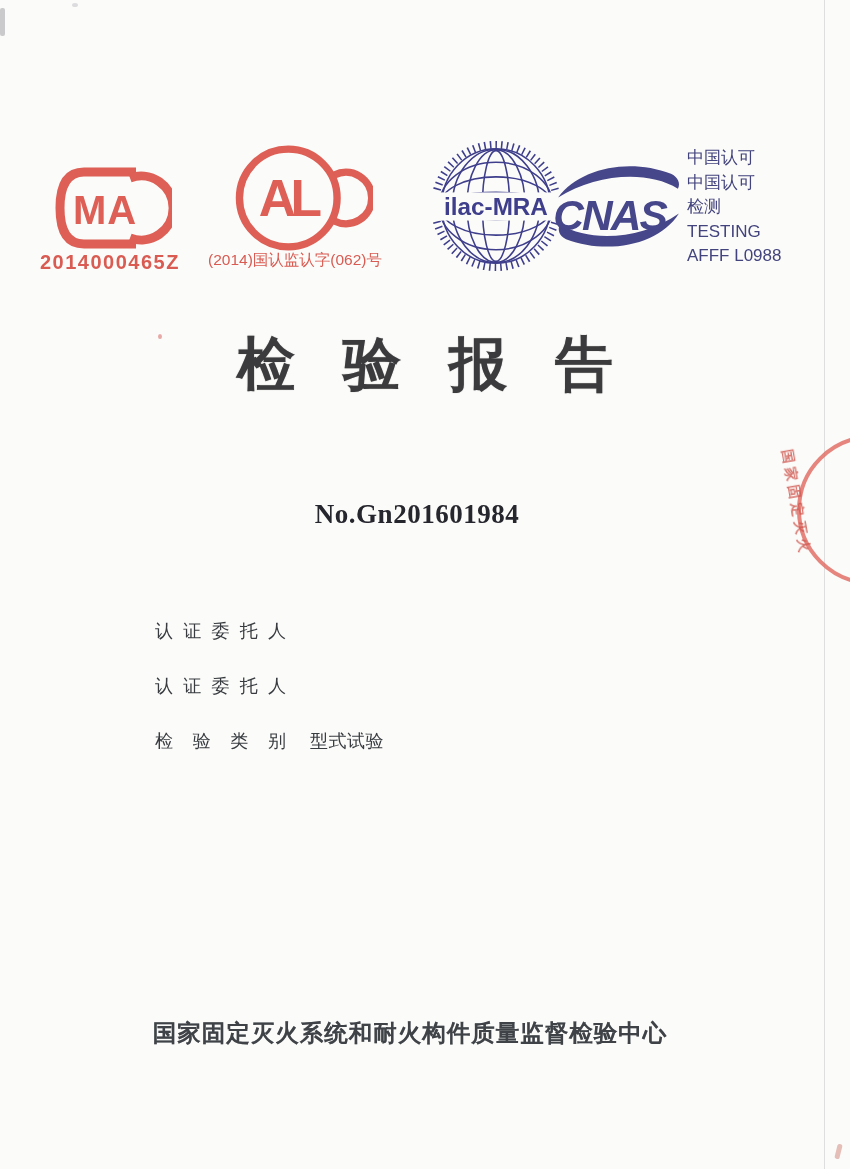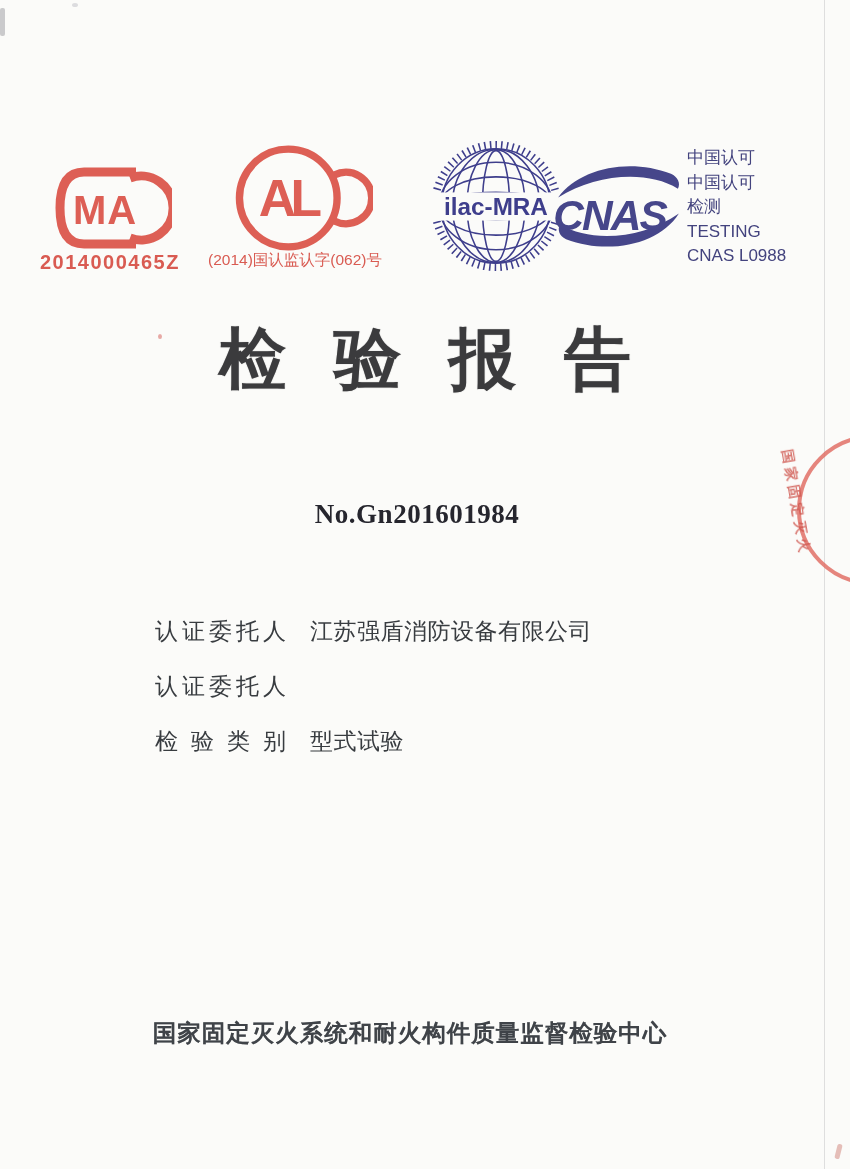--- a/index.html
+++ b/index.html
@@ -29,36 +29,36 @@
   .ilac-svg{position:absolute;left:428px;top:138px;}
   .cnas-svg{position:absolute;left:552px;top:158px;}
   .cnas-text{
     position:absolute;left:687px;top:146px;
     color:#43437e;font-size:17px;line-height:24.5px;font-weight:500;
   }
   .cnas-text div{white-space:nowrap;}
 
   
   .doc-title{
-    position:absolute;left:0;top:314px;width:100%;margin:0;
-    text-align:center;font-size:67px;font-weight:800;color:#3b3b3d;
+    position:absolute;left:0;top:326px;width:100%;margin:0;
+    text-align:center;font-size:58px;font-weight:800;color:#3b3b3d;
     text-shadow:0 0 1px rgba(40,40,45,.45);
   }
   .doc-title span{letter-spacing:48px;margin-right:-48px;}
 
   
   .report-no{
     position:absolute;left:0;top:499px;width:100%;text-align:center;
     font-family:"Liberation Serif",serif;font-weight:700;font-size:27px;
     color:#26262e;letter-spacing:.5px;transform:translateX(-8px);
   }
 
   
   .fields{position:absolute;left:155px;top:614px;}
-  .frow{display:flex;margin-bottom:21px;line-height:34px;font-size:23px;color:#383c40;}
+  .frow{display:flex;margin-bottom:21px;line-height:34px;font-size:18px;color:#383c40;}
   .flabel{
     display:inline-block;width:131px;text-align:justify;text-align-last:justify;
     margin-right:24px;flex:none;font-weight:500;
   }
   .fvalue{white-space:nowrap;font-weight:500;letter-spacing:.5px;}
 
   
   .footer-org{
     position:absolute;left:0;top:1017px;width:100%;text-align:center;
     font-size:23.5px;font-weight:700;letter-spacing:1px;color:#3f4348;
@@ -118,31 +118,30 @@
     <path d="M6 40 C 28 10, 78 0, 120 16 C 127 19, 130 26, 127 31 C 96 12, 44 16, 6 40 Z" fill="#46468a"></path>
     <path d="M128 56 C 108 88, 56 98, 14 82 C 7 79, 5 72, 8 67 C 39 86, 91 82, 128 56 Z" fill="#46468a"></path>
     <text x="1" y="73" font-size="43" font-weight="900" font-style="italic" fill="#46468a" letter-spacing="-2">CNAS</text>
   </svg>
 
   <div class="cnas-text">
     <div>中国认可</div>
     <div>中国认可</div>
     <div>检测</div>
     <div>TESTING</div>
-    <div>CNAS L0988</div>
+    <div>AFFF L0988</div>
   </div>
 
   <h1 class="doc-title"><span>检验报告</span></h1>
 
   <div class="report-no">No.Gn201601984</div>
 
   <div class="fields">
     <div class="frow">
       <span class="flabel">认证委托人</span>
-      <span class="fvalue">江苏强盾消防设备有限公司</span>
     </div>
     <div class="frow">
       <span class="flabel">认证委托人</span>
     </div>
     <div class="frow">
       <span class="flabel">检验类别</span>
       <span class="fvalue">型式试验</span>
     </div>
   </div>
 

